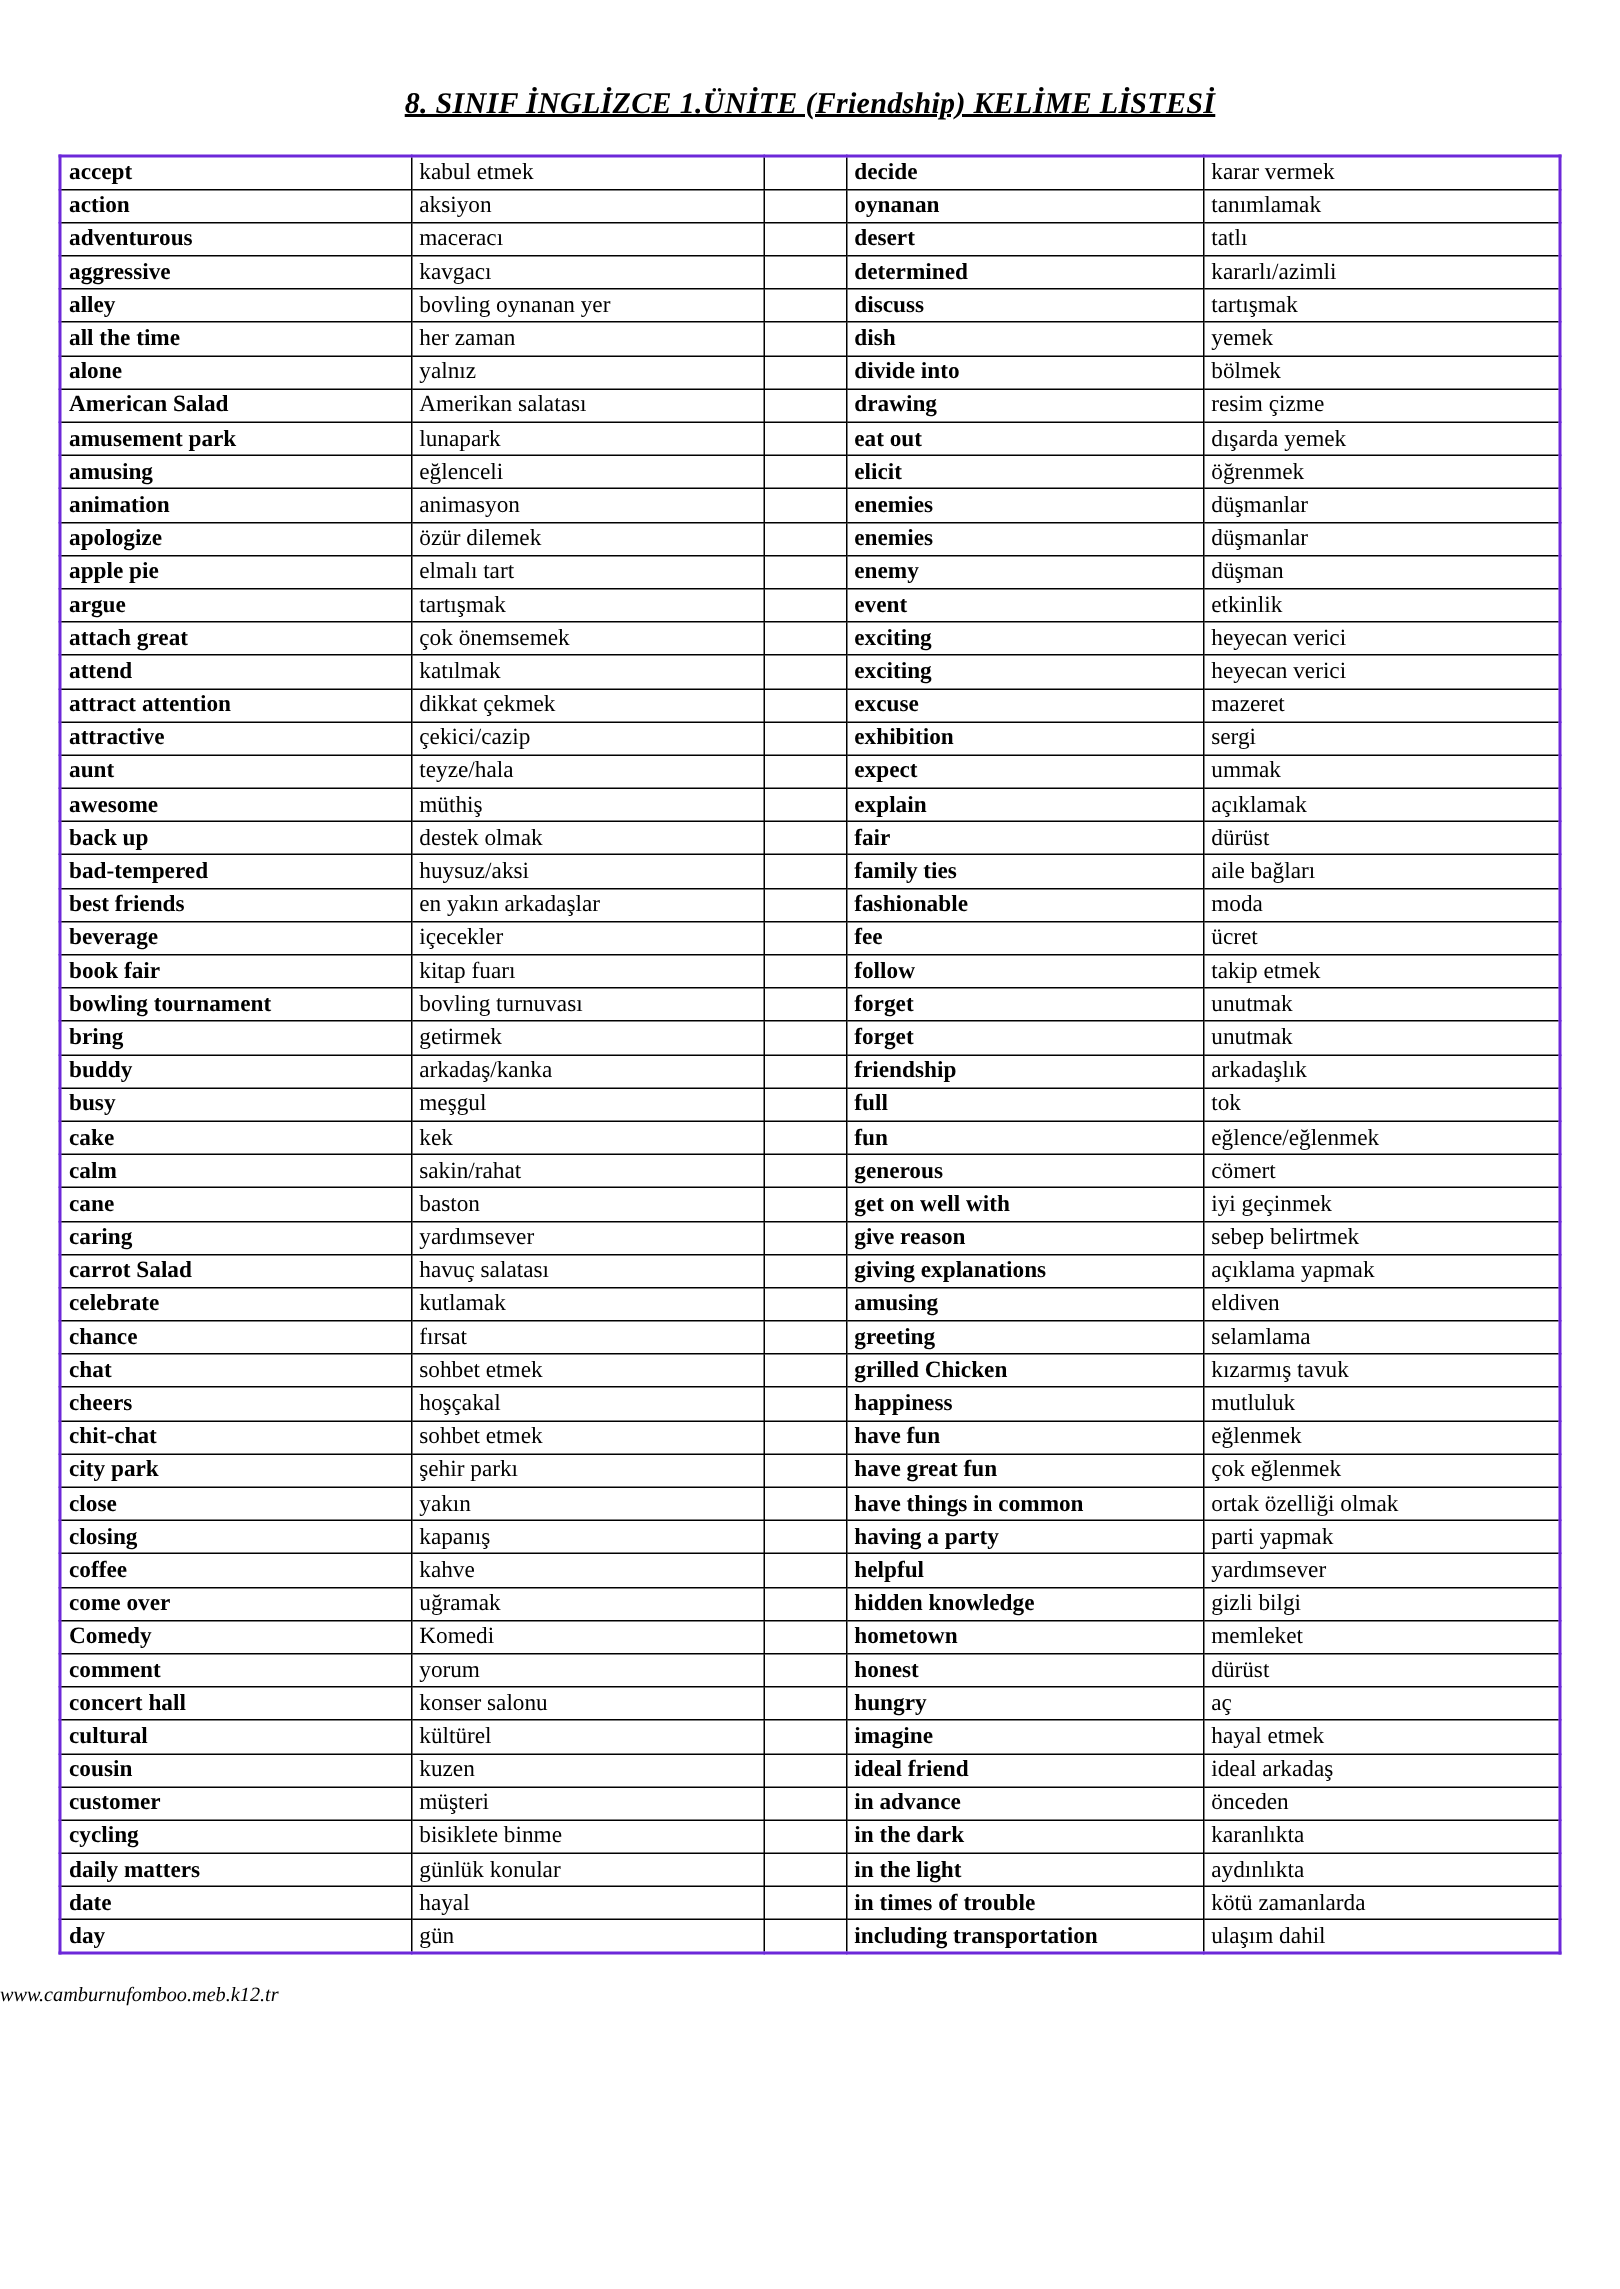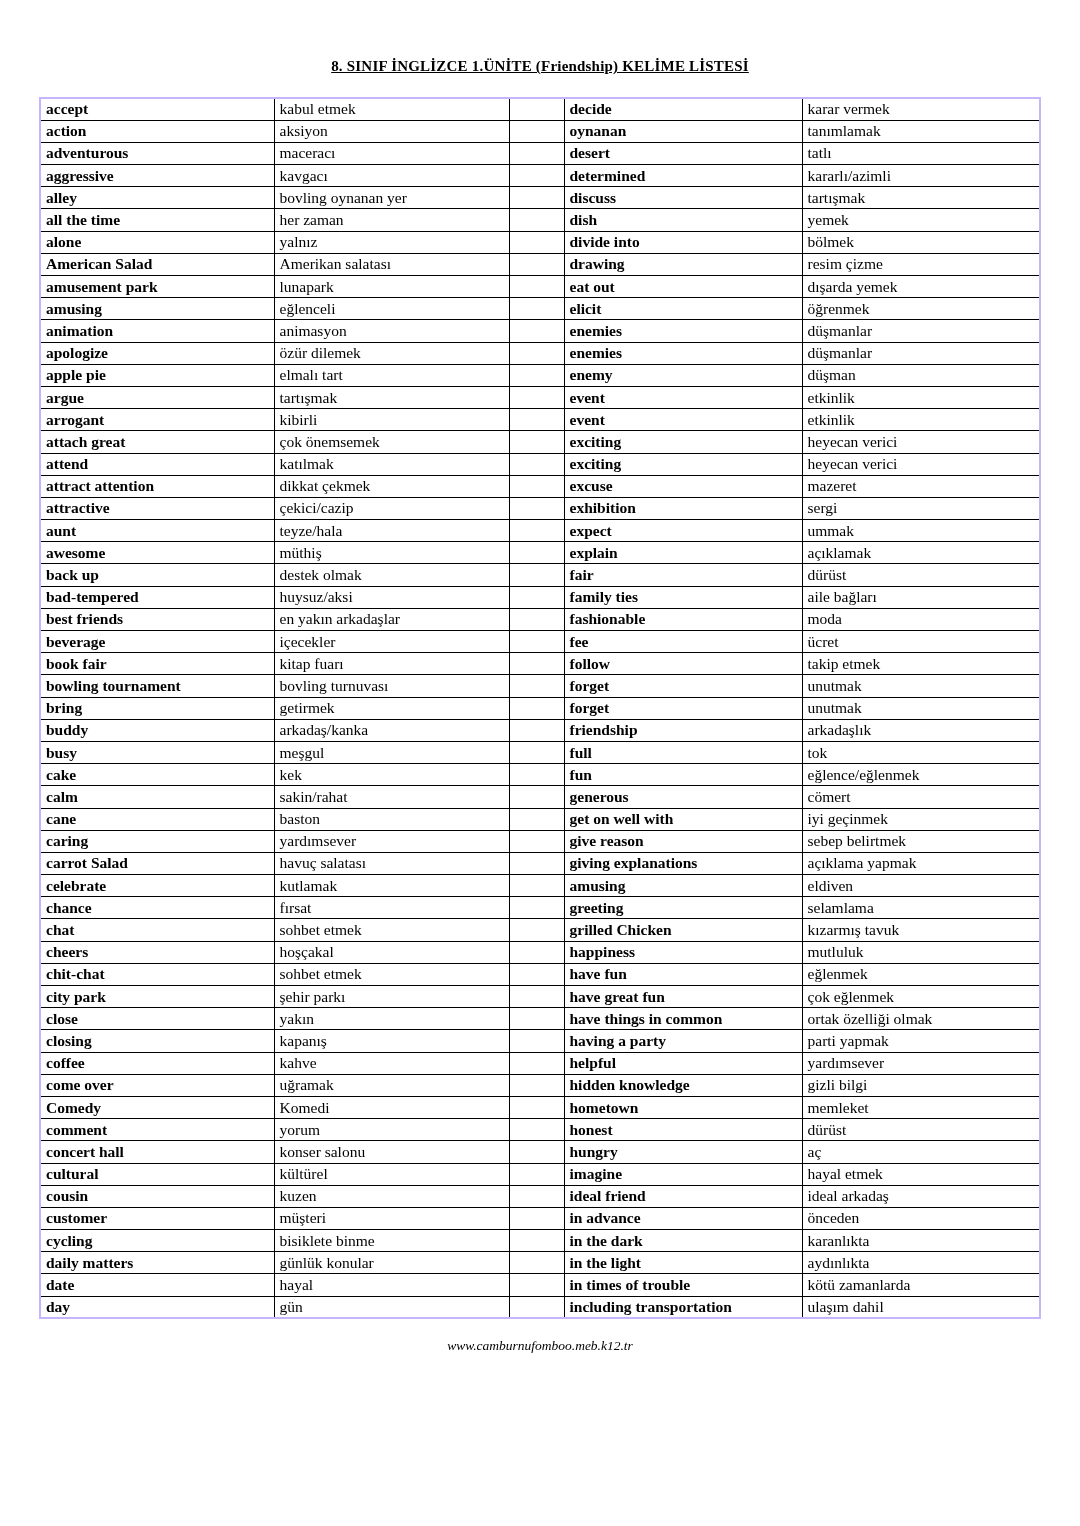--- a/index.html
+++ b/index.html
@@ -11,47 +11,47 @@
     color: #000000;
     position: relative;
   }
   .page {
     width: 1080px;
     height: 1526px;
     padding-top: 58px;
   }
   .title {
     text-align: center;
-    font-size: 15px;
+    font-size: 20px;
     font-weight: bold;
+    font-style: italic;
     text-decoration: underline;
     letter-spacing: 0.2px;
     margin-bottom: 22px;
   }
   table.vocab {
     border-collapse: collapse;
     table-layout: fixed;
     width: 1000px;
     margin: 13px auto;
-    border: 2px solid #c4b5fd;
+    border: 2px solid #6d28d9;
   }
   table.vocab td {
     border: 1px solid #000;
     font-size: 15.5px;
     line-height: 1.1;
     height: 22.2px;
     padding: 0 5px 1px 5px;
     vertical-align: middle;
     white-space: nowrap;
     overflow: hidden;
   }
   td.en { font-weight: bold; }
   td.gap { }
   .footer {
-    text-align: center;
     font-style: italic;
     font-size: 13.5px;
     margin-top: 19px;
   }
 </style>
 </head>
 <body>
 
 <div class="page">
 
@@ -158,27 +158,20 @@
           <td class="tr-col">düşman</td>
         </tr>
         <tr>
           <td class="en">argue</td>
           <td class="tr-col">tartışmak</td>
           <td class="gap"></td>
           <td class="en">event</td>
           <td class="tr-col">etkinlik</td>
         </tr>
         <tr>
-          <td class="en">arrogant</td>
-          <td class="tr-col">kibirli</td>
-          <td class="gap"></td>
-          <td class="en">event</td>
-          <td class="tr-col">etkinlik</td>
-        </tr>
-        <tr>
           <td class="en">attach great</td>
           <td class="tr-col">çok önemsemek</td>
           <td class="gap"></td>
           <td class="en">exciting</td>
           <td class="tr-col">heyecan verici</td>
         </tr>
         <tr>
           <td class="en">attend</td>
           <td class="tr-col">katılmak</td>
           <td class="gap"></td>

